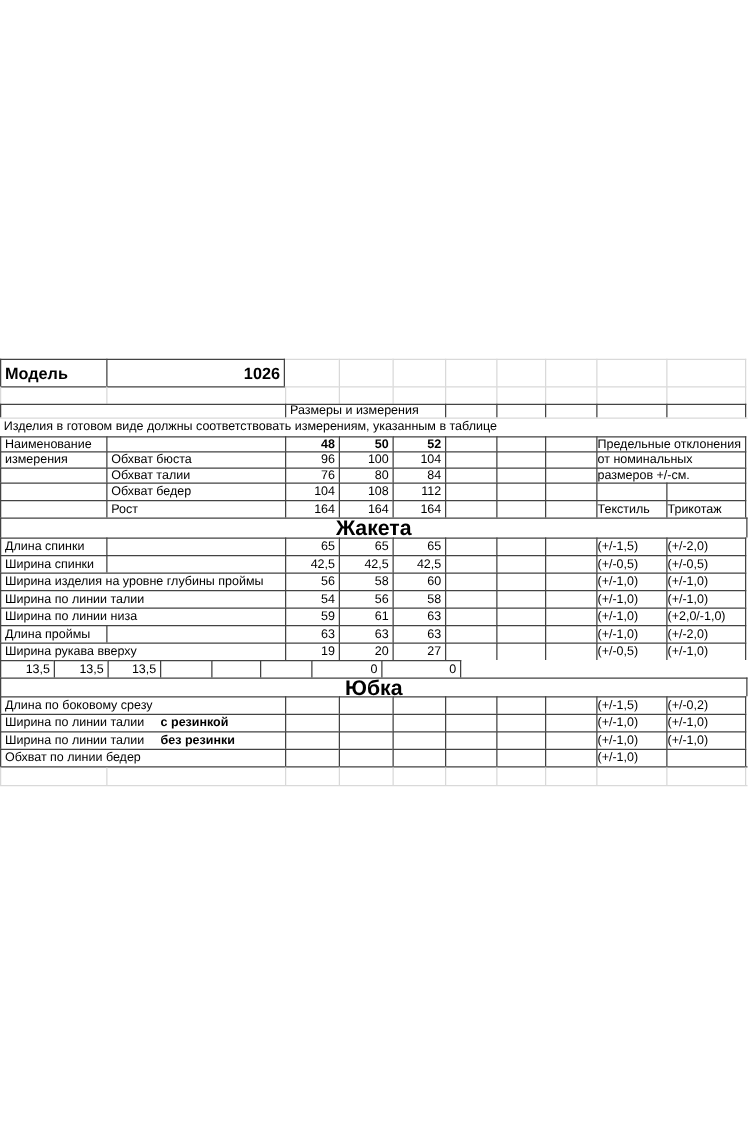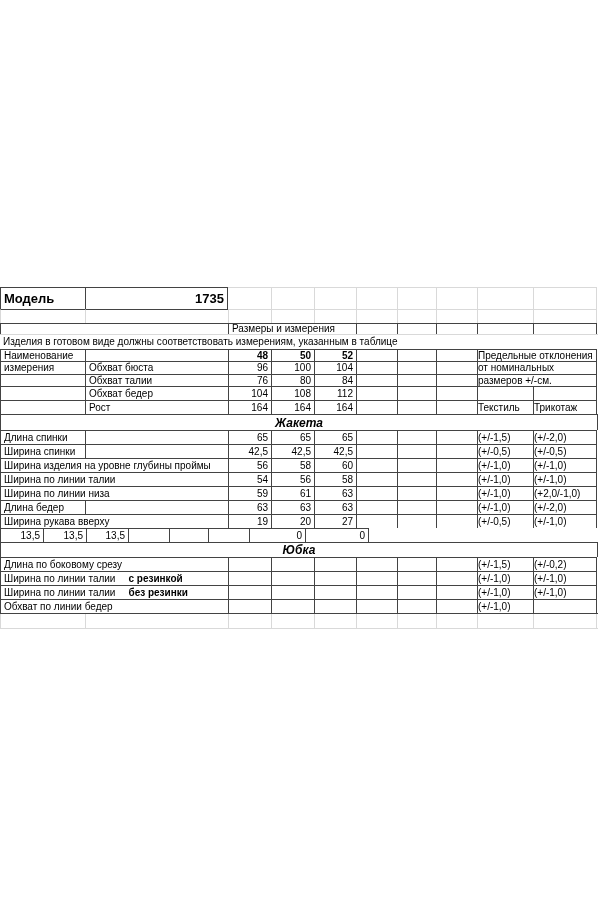--- a/index.html
+++ b/index.html
@@ -28,32 +28,32 @@
   .close-l{width:598px;border-top:1px solid var(--gl);height:0;}
   
   .t-model{height:22px}.t-blank{height:14px}.t-note{height:15px}.t-cap{height:11px}
   .t-r1{height:12px}.t-r2{height:13px}.t-r3{height:12px}.t-r4{height:14px}.t-r5{height:14px}
   .t-sec{height:16px}.t-sec2{height:15px}.t-data{height:14px}.t-tail{height:14px}
   
   .b{font-weight:bold}
   .fz13{font-size:13px}
   .num{justify-content:flex-end;padding-right:3px;}
   .tol{padding-left:0;}
-  .title{justify-content:center;font-weight:bold;font-size:12px;font-style:italic;}
+  .title{justify-content:center;font-weight:bold;font-size:17px;}
   .split::after{content:"";position:absolute;left:84px;top:-1px;bottom:0;width:1px;background:var(--bd);}
   .c b{margin-left:13px;}
 </style>
 </head>
 <body>
 
 <div id="sheet">
 
   <div class="tr t-model">
     <div class="c ca d b fz13">Модель</div>
-    <div class="c cb d rd b fz13 num">1735</div>
+    <div class="c cb d rd b fz13 num">1026</div>
     <div class="c cc l nl"></div>
     <div class="c cd l"></div>
     <div class="c ce l"></div>
     <div class="c cf l"></div>
     <div class="c cg l"></div>
     <div class="c ch l"></div>
     <div class="c ci l"></div>
     <div class="c cj l rl"></div>
   </div>
 
@@ -204,21 +204,21 @@
     <div class="c cd d num">61</div>
     <div class="c ce d num">63</div>
     <div class="c cf d"></div>
     <div class="c cg d"></div>
     <div class="c ch d"></div>
     <div class="c ci d tol">(+/-1,0)</div>
     <div class="c cj d rd tol">(+2,0/-1,0)</div>
   </div>
 
   <div class="tr t-data">
-    <div class="c clab d split">Длина бедер</div>
+    <div class="c clab d split">Длина проймы</div>
     <div class="c cc d num">63</div>
     <div class="c cd d num">63</div>
     <div class="c ce d num">63</div>
     <div class="c cf d"></div>
     <div class="c cg d"></div>
     <div class="c ch d"></div>
     <div class="c ci d tol">(+/-1,0)</div>
     <div class="c cj d rd tol">(+/-2,0)</div>
   </div>
 

